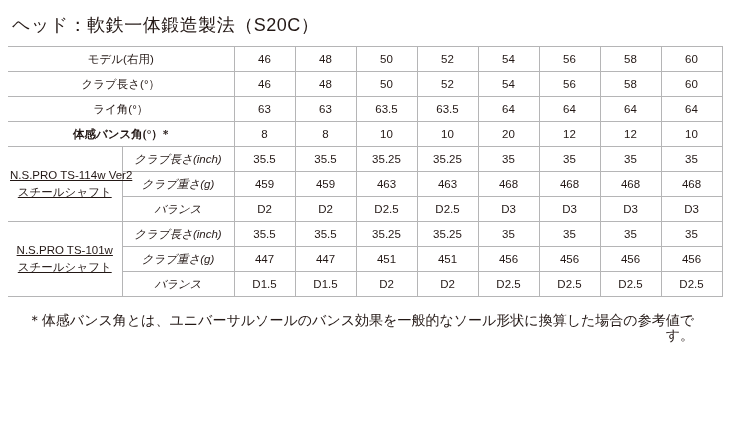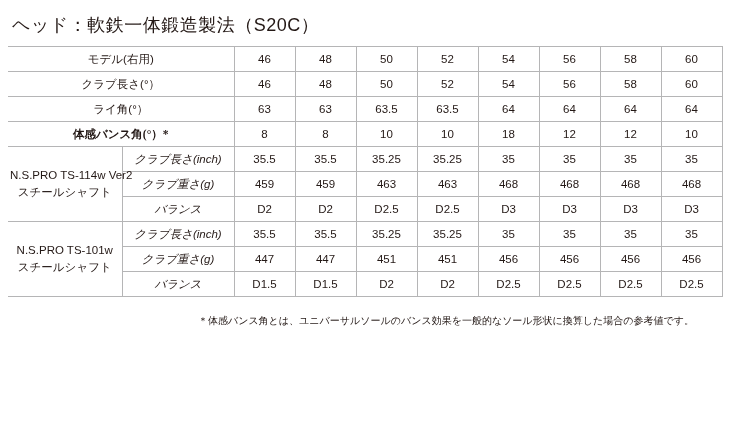--- a/index.html
+++ b/index.html
@@ -54,34 +54,35 @@
     font-size: 11.5px;
   }
   td.lbl-bold {
     font-weight: bold;
     font-family: Liberation Serif, serif;
   }
   td.shaft-name {
     text-align: center;
     font-size: 11.5px;
     line-height: 17px;
+    text-decoration: underline;
   }
   td.sub-lbl {
     text-align: center;
     font-size: 11.5px;
     font-style: italic;
   }
   .nb-left {
     border-left: none !important;
   }
   .footnotes {
     margin: 10px 0 0 0;
     padding-right: 12px;
     text-align: right;
-    font-size: 10px;
+    font-size: 14px;
     line-height: 15px;
     color: #231815;
   }
   .footnotes div {
     display: block;
   }
   .shaft-line {
     display: block;
   }
 </style>
@@ -142,21 +143,21 @@
         <td>64</td>
         <td>64</td>
       </tr>
 
       <tr>
         <td class="lbl lbl-bold nb-left" colspan="2">体感バンス角(°）*</td>
         <td>8</td>
         <td>8</td>
         <td>10</td>
         <td>10</td>
-        <td>18</td>
+        <td>20</td>
         <td>12</td>
         <td>12</td>
         <td>10</td>
       </tr>
 
       <tr>
         <td class="shaft-name nb-left" rowspan="3">
           <span class="shaft-line">N.S.PRO  TS-114w Ver2</span>
           <span class="shaft-line">スチールシャフト</span>
         </td>

